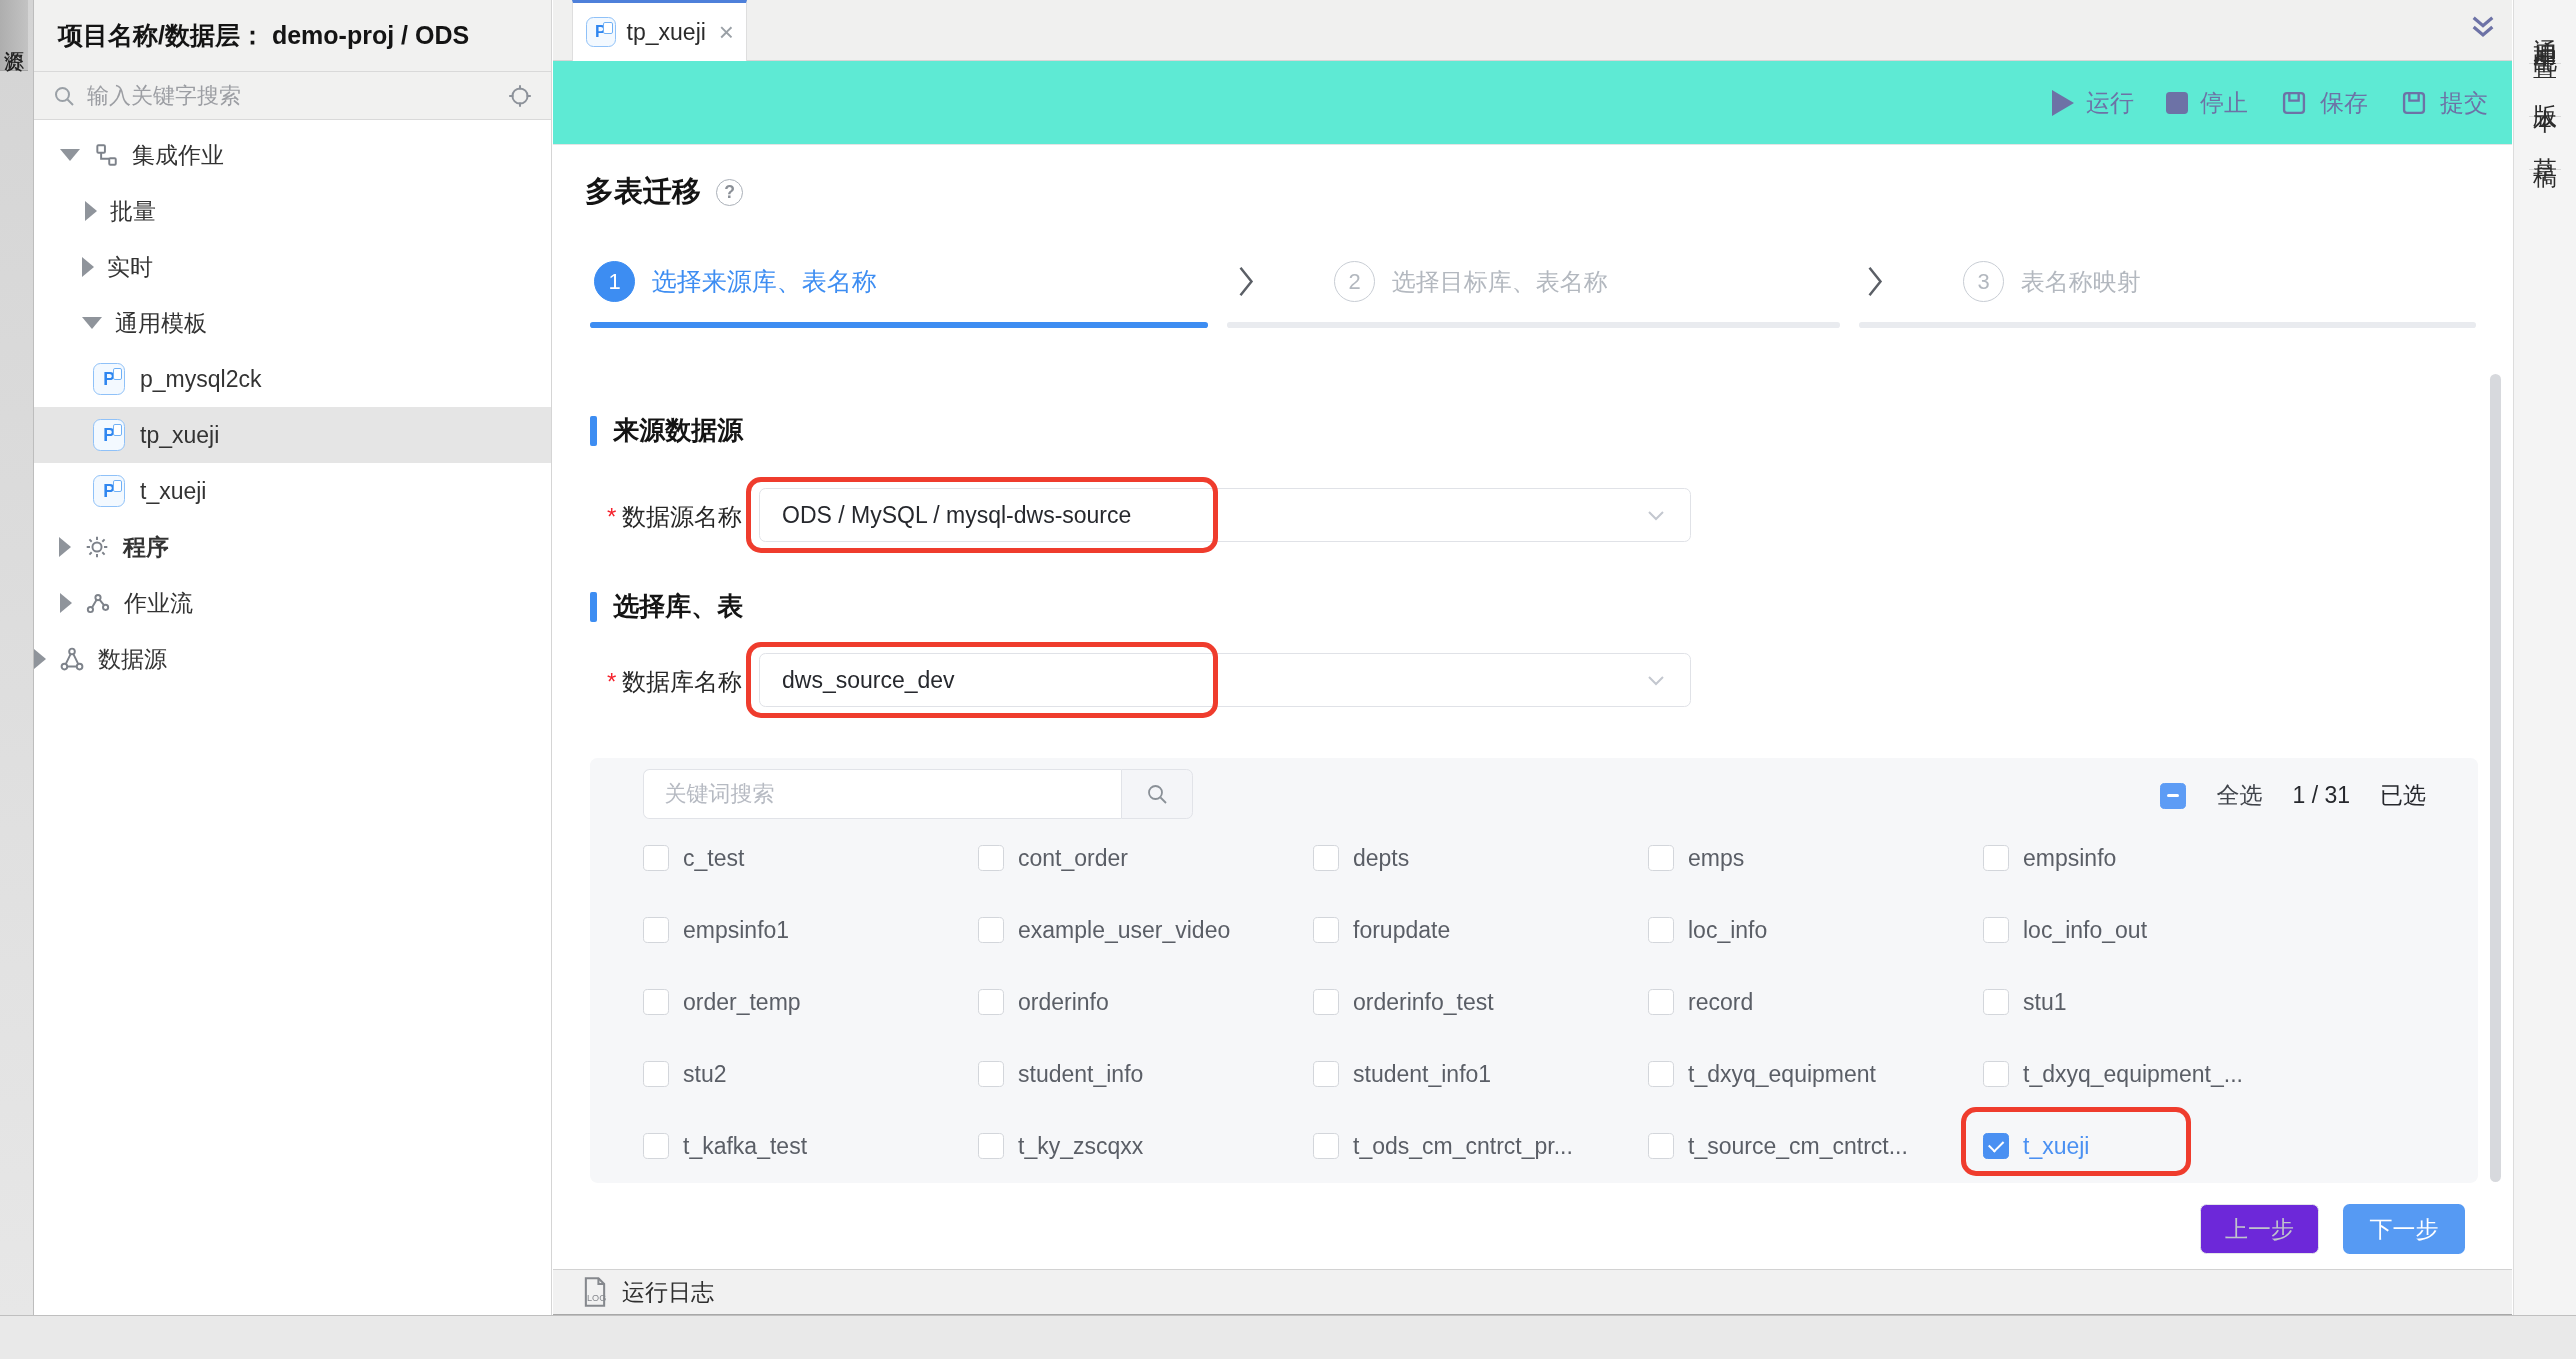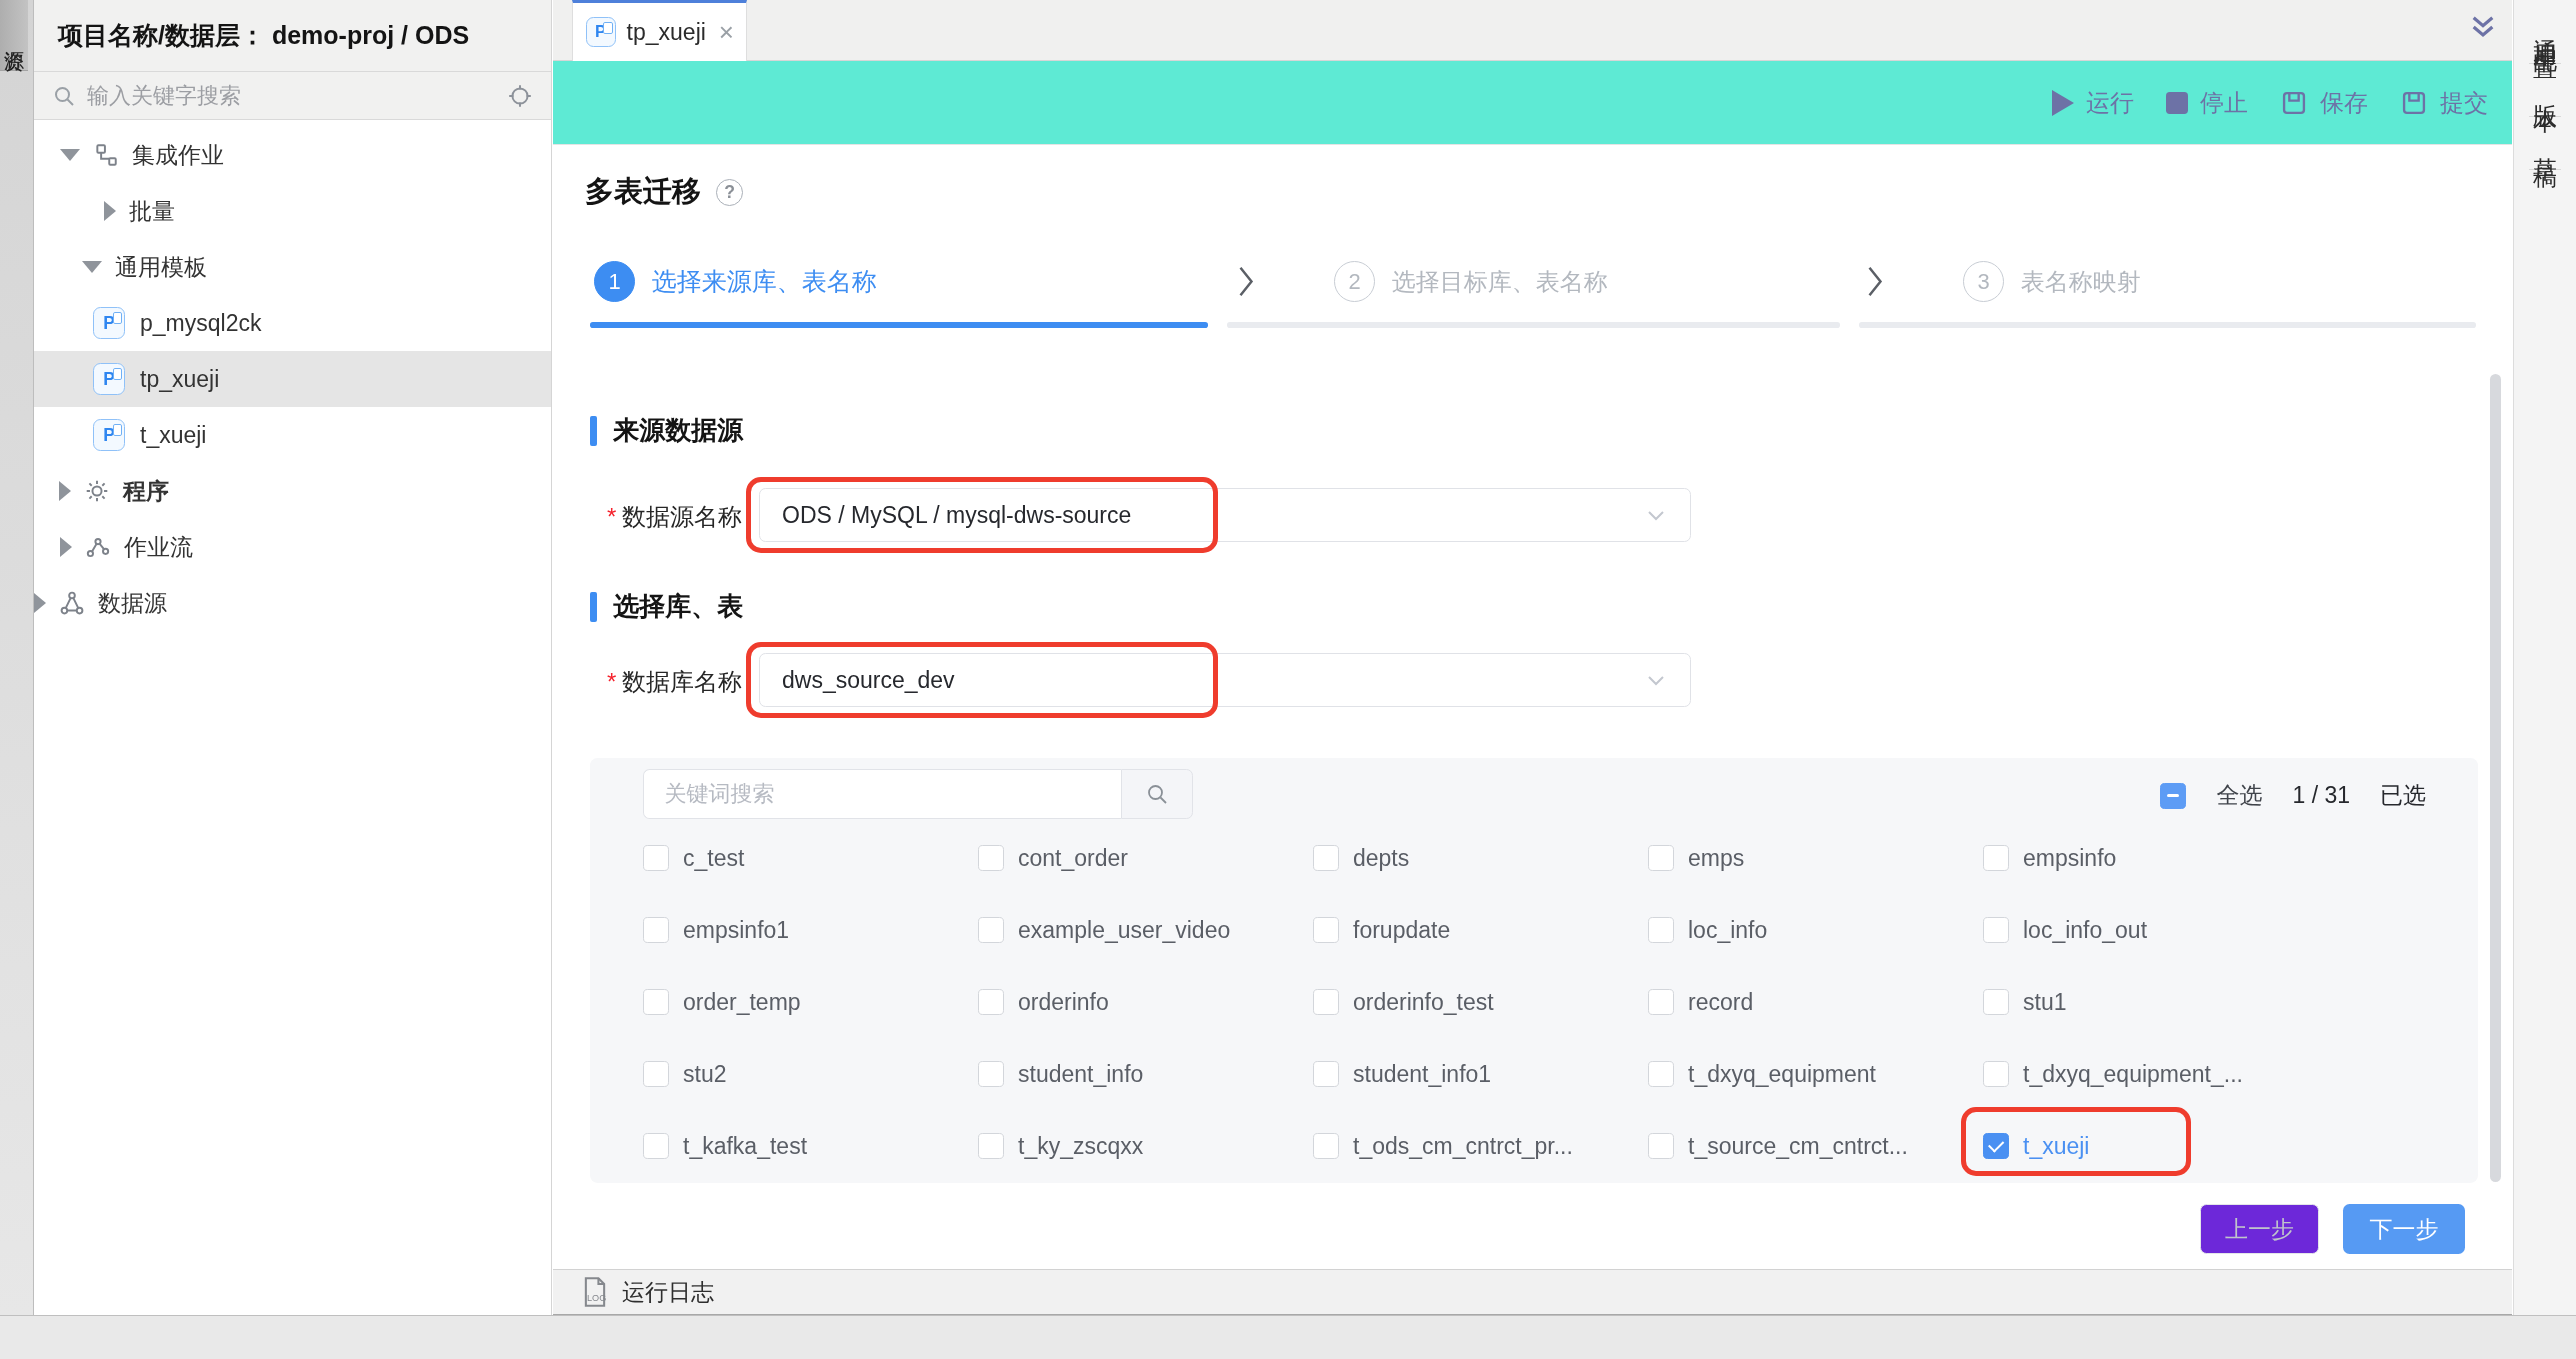--- a/index.html
+++ b/index.html
@@ -156,23 +156,27 @@
           <span class="caret down"></span>
           <span class="tree-ic">
             <svg width="26" height="26" viewBox="0 0 24 24" fill="none" stroke="#7d828a" stroke-width="1.8">
               <rect x="4" y="3" width="7" height="7" rx="1"></rect>
               <rect x="15" y="15" width="6" height="6" rx="1"></rect>
               <path d="M7.5 10 v5.5 h7.5"></path>
             </svg>
           </span>
           <span>集成作业</span>
         </div>
-        <div class="tree-row" style="padding-left: 70px;">
+        <div class="tree-row" style="padding-left: 51px;">
           <span class="caret right"></span>
           <span>批量</span>
+        </div>
+        <div class="tree-row" style="padding-left: 48px;">
+          <span class="caret right"></span>
+          <span>实时</span>
         </div>
         <div class="tree-row" style="padding-left: 48px;">
           <span class="caret down"></span>
           <span>通用模板</span>
         </div>
         <div class="tree-row" style="padding-left: 59px;">
           <span class="jobbadge">P</span>
           <span>p_mysql2ck</span>
         </div>
         <div class="tree-row selected" style="padding-left: 59px;">

